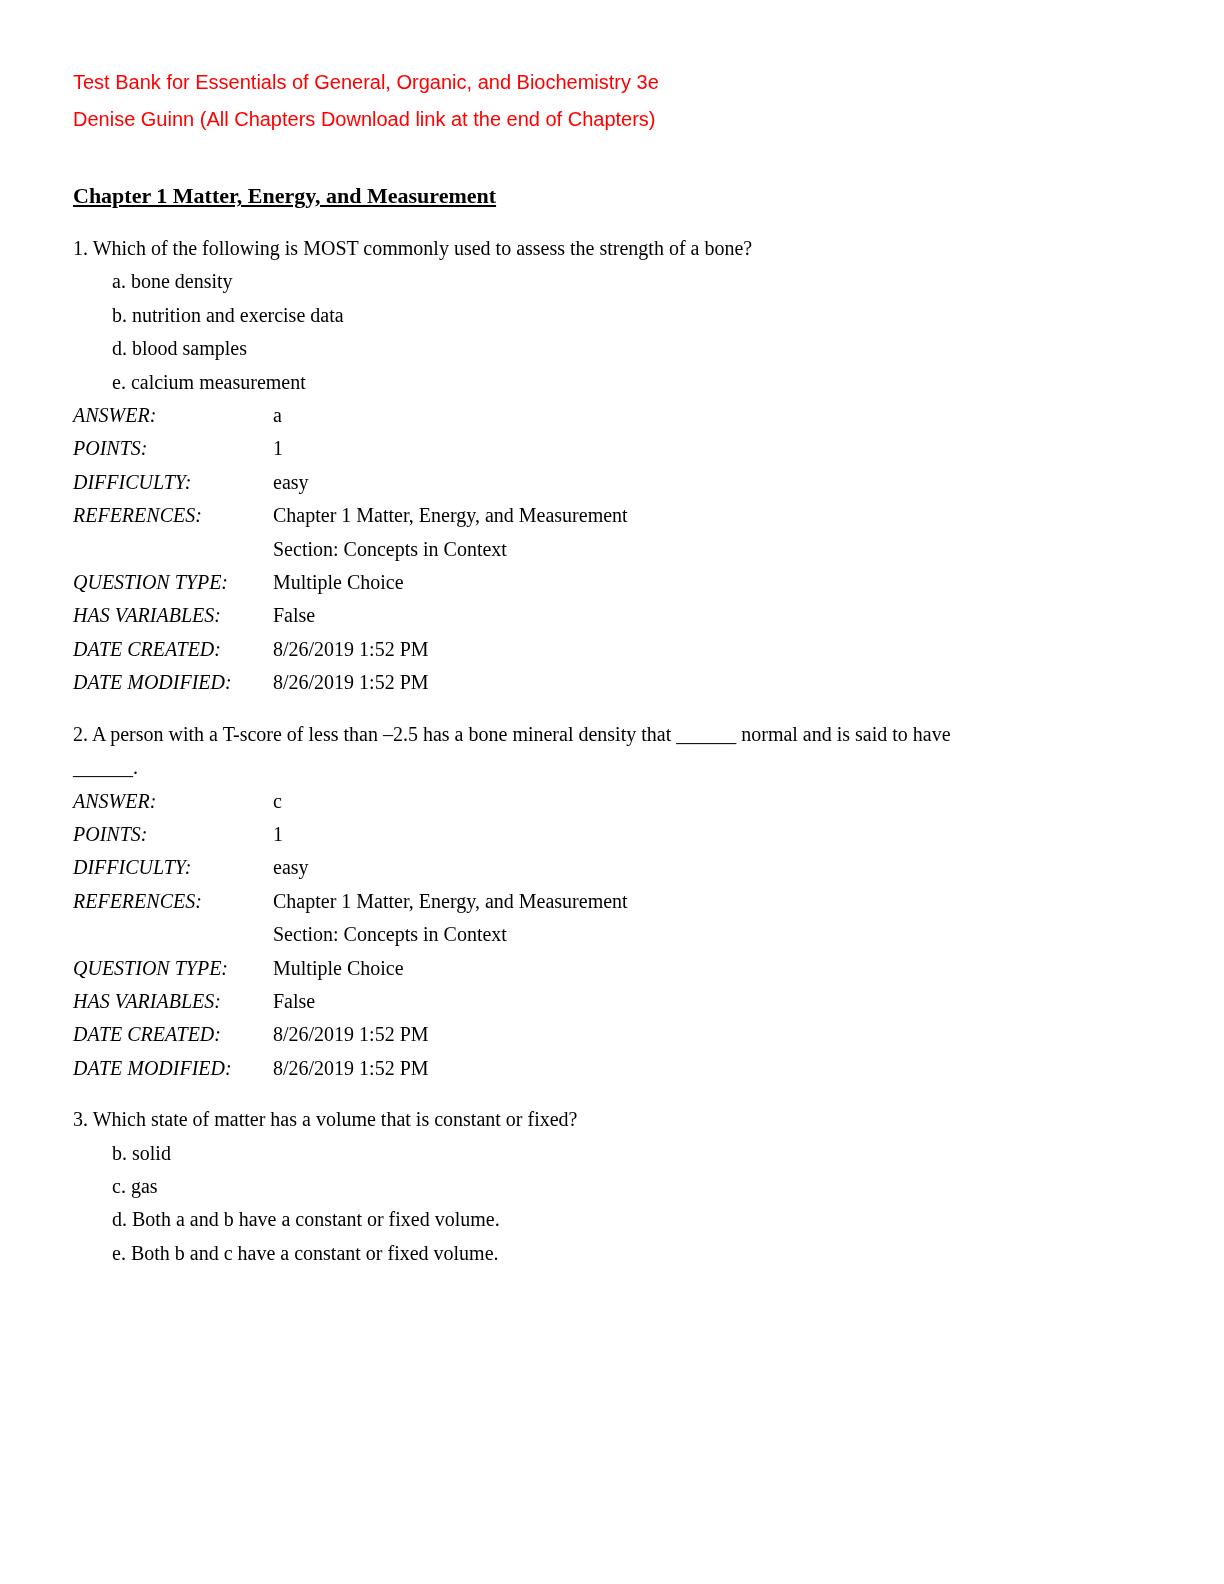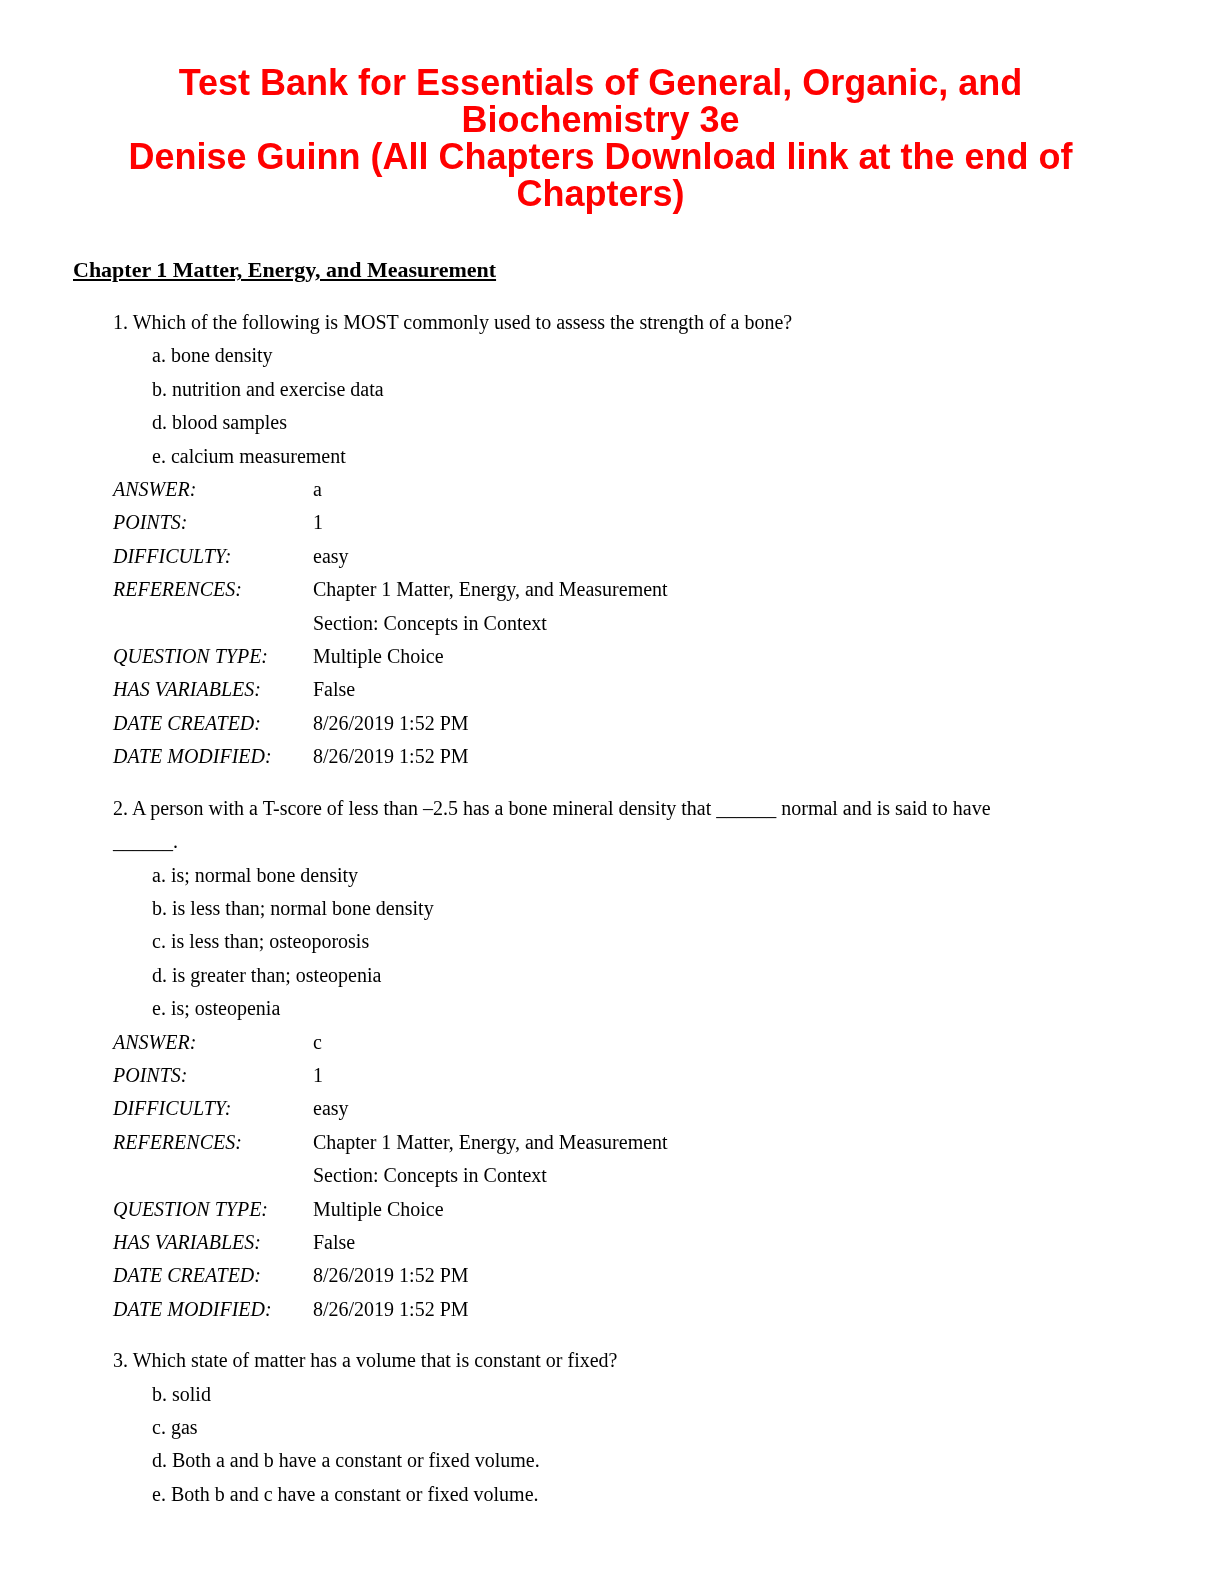--- a/index.html
+++ b/index.html
@@ -9,35 +9,35 @@
     width: 1224px;
     height: 1584px;
     background: #ffffff;
     padding: 64px 96px 0 73px;
     overflow: hidden;
     font-family: "Liberation Serif", serif;
     font-size: 20px;
     color: #000000;
   }
   .doc-title {
-    text-align: center;
+    text-align: left;
     font-family: "Liberation Sans", sans-serif;
-    font-weight: bold;
-    font-size: 36px;
+    font-weight: normal;
+    font-size: 20px;
     line-height: 37px;
     color: #ff0000;
   }
   .chapter-heading {
     margin-top: 44px;
     font-weight: bold;
     font-size: 22px;
     text-decoration: underline;
     line-height: 28px;
   }
-  .question { margin-top: 22px; margin-left: 40px; }
+  .question { margin-top: 22px; }
   .question + .question { margin-top: 18px; }
   .q-prompt {
     line-height: 33.4px;
     white-space: pre-line;
   }
   .q-options { list-style: none; margin-left: 39px; }
   .q-option { line-height: 33.4px; }
   .metadata { width: 100%; }
   .md-row { display: flex; }
   .md-label {
@@ -104,27 +104,20 @@
       <div class="md-row">
         <div class="md-label">DATE MODIFIED:</div>
         <div class="md-value">8/26/2019 1:52 PM</div>
       </div>
     </div>
   </div>
 
   <div class="question">
     <div class="q-prompt">2. A person with a T-score of less than –2.5 has a bone mineral density that ______ normal and is said to have
 ______.</div>
-    <ul class="q-options">
-      <li class="q-option">a. is; normal bone density</li>
-      <li class="q-option">b. is less than; normal bone density</li>
-      <li class="q-option">c. is less than; osteoporosis</li>
-      <li class="q-option">d. is greater than; osteopenia</li>
-      <li class="q-option">e. is; osteopenia</li>
-    </ul>
     <div class="metadata">
       <div class="md-row">
         <div class="md-label">ANSWER:</div>
         <div class="md-value">c</div>
       </div>
       <div class="md-row">
         <div class="md-label">POINTS:</div>
         <div class="md-value">1</div>
       </div>
       <div class="md-row">

